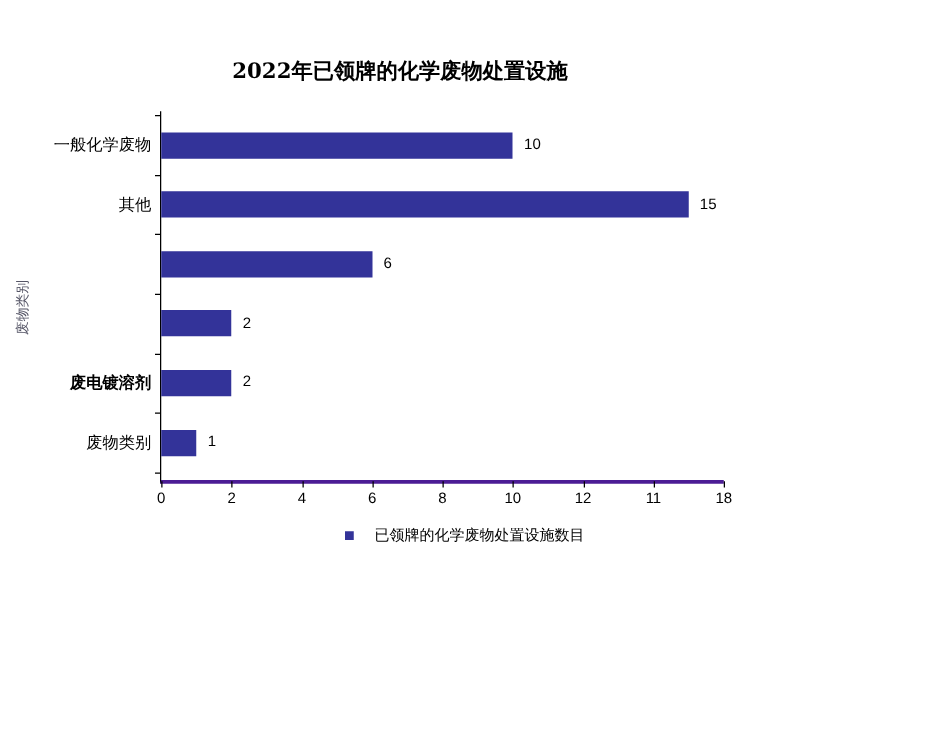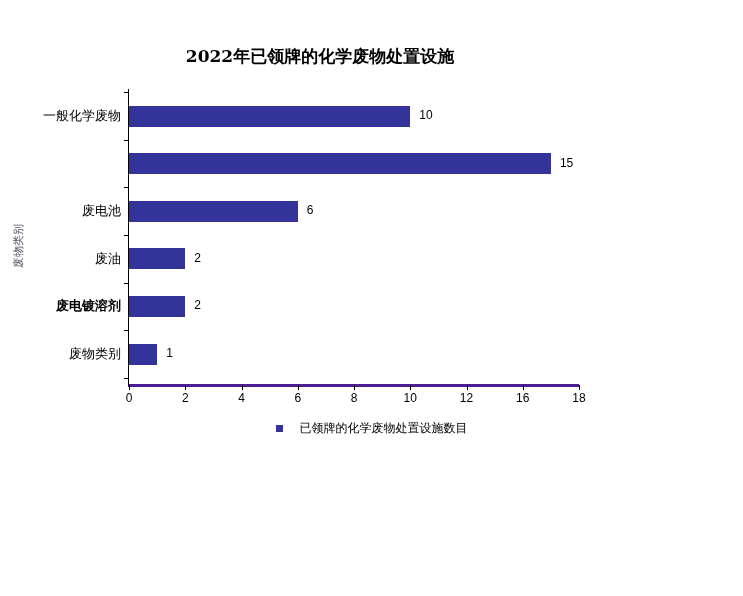--- a/index.html
+++ b/index.html
@@ -116,26 +116,25 @@
 <div id="stage">
   <div class="chart-title">2022年已领牌的化学废物处置设施</div>
 
   <div class="y-axis-label">废物类别</div>
 
   <div class="plot-area">
       <div class="bar" style="top: 16.5px; width: 281.25px; background: rgb(51, 51, 153);"></div>
       <div class="category-label" style="top: 18px;">一般化学废物</div>
       <div class="value-label" style="left: 290.25px; top: 19px;">10</div>
       <div class="bar" style="top: 64.1px; width: 421.875px; background: rgb(51, 51, 153);"></div>
+      <div class="category-label" style="top: 65.6px;">其他</div>
       <div class="value-label" style="left: 430.875px; top: 66.6px;">15</div>
       <div class="bar" style="top: 111.7px; width: 168.75px; background: rgb(51, 51, 153);"></div>
-      <div class="category-label" style="top: 113.2px;">废电池</div>
       <div class="value-label" style="left: 177.75px; top: 114.2px;">6</div>
       <div class="bar" style="top: 159.3px; width: 56.25px; background: rgb(51, 51, 153);"></div>
-      <div class="category-label" style="top: 160.8px;">废油</div>
       <div class="value-label" style="left: 65.25px; top: 161.8px;">2</div>
       <div class="bar" style="top: 206.9px; width: 56.25px; background: rgb(51, 51, 153);"></div>
       <div class="category-label" style="top: 208.4px; font-weight: bold;">废电镀溶剂</div>
       <div class="value-label" style="left: 65.25px; top: 209.4px;">2</div>
       <div class="bar" style="top: 254.5px; width: 28.125px; background: rgb(51, 51, 153);"></div>
       <div class="category-label" style="top: 256px;">废物类别</div>
       <div class="value-label" style="left: 37.125px; top: 257px;">1</div>
       <div class="y-tick" style="top: 3.2px;"></div>
       <div class="y-tick" style="top: 50.8px;"></div>
       <div class="y-tick" style="top: 98.4px;"></div>
@@ -151,21 +150,21 @@
       <div class="x-tick-label" style="left: 92.5px;">4</div>
       <div class="x-tick" style="left: 168.75px;"></div>
       <div class="x-tick-label" style="left: 148.75px;">6</div>
       <div class="x-tick" style="left: 225px;"></div>
       <div class="x-tick-label" style="left: 205px;">8</div>
       <div class="x-tick" style="left: 281.25px;"></div>
       <div class="x-tick-label" style="left: 261.25px;">10</div>
       <div class="x-tick" style="left: 337.5px;"></div>
       <div class="x-tick-label" style="left: 317.5px; text-align: center;">12</div>
       <div class="x-tick" style="left: 393.75px;"></div>
-      <div class="x-tick-label" style="left: 373.75px;">16</div>
+      <div class="x-tick-label" style="left: 373.75px;">11</div>
       <div class="x-tick" style="left: 450px;"></div>
       <div class="x-tick-label" style="left: 430px;">18</div>
     </div>
 
   <div class="legend">
     <span class="legend-marker" style="background: rgb(51, 51, 153);"></span>
     <span class="legend-label">已领牌的化学废物处置设施数目</span>
   </div>
 </div>
 

